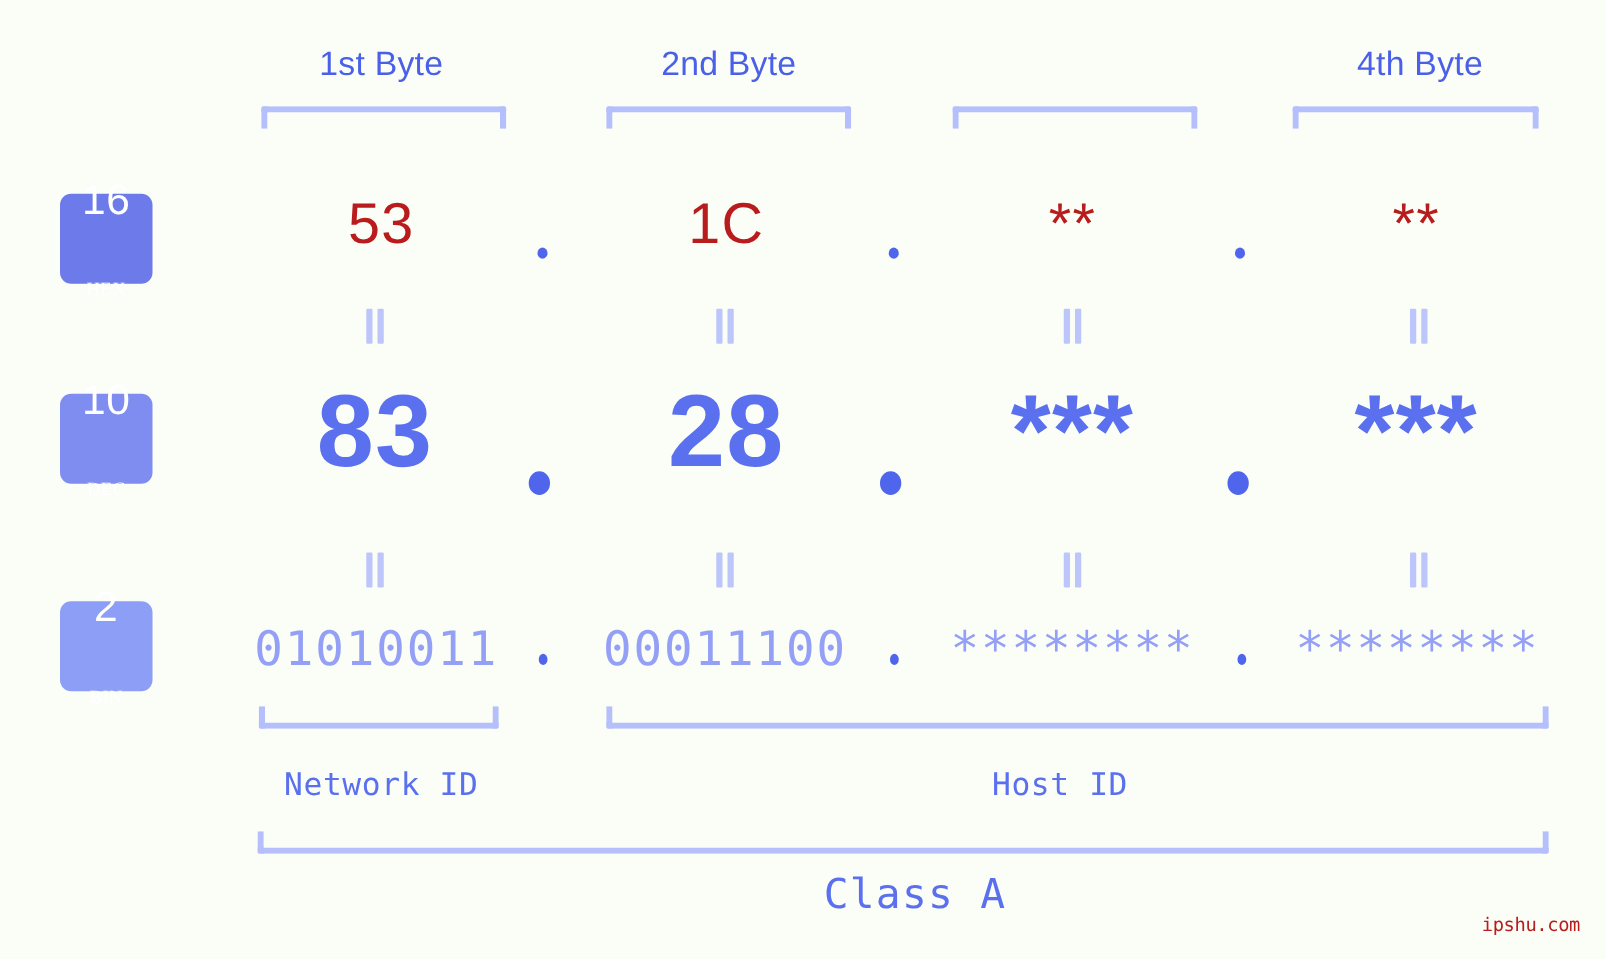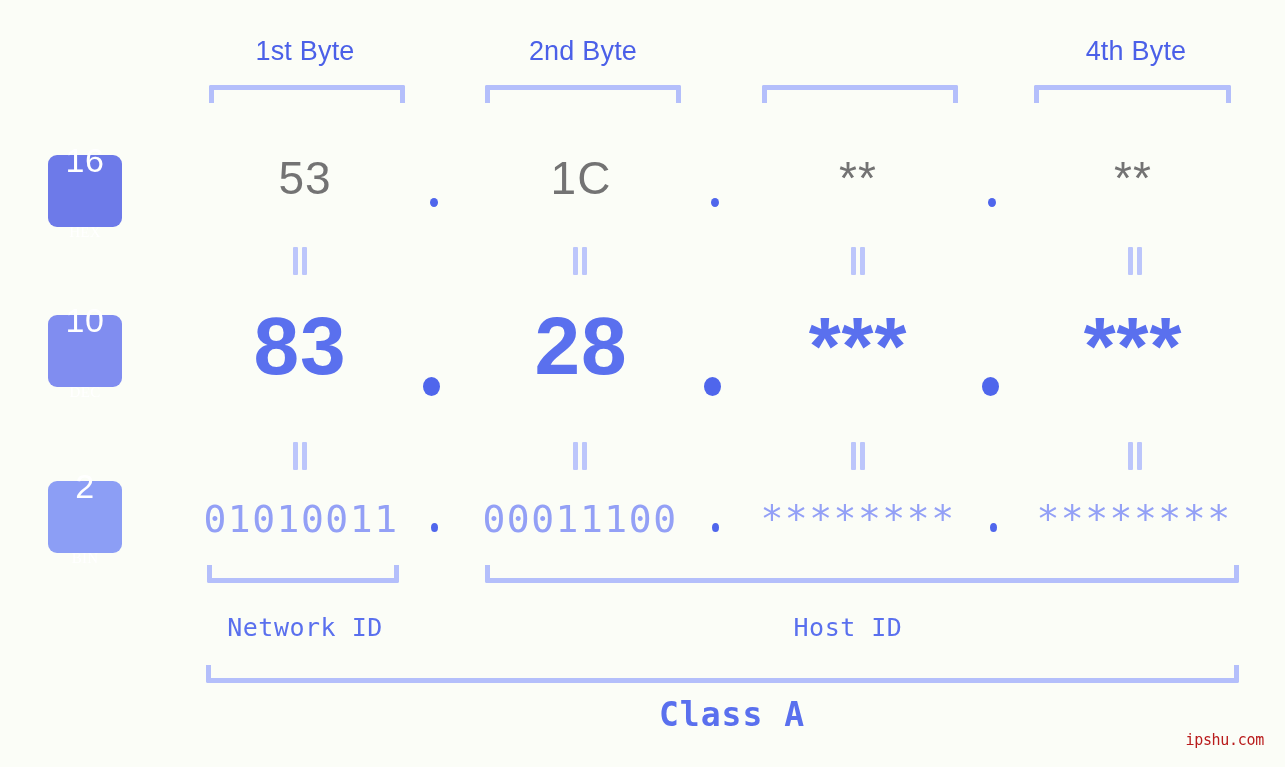--- a/index.html
+++ b/index.html
@@ -55,21 +55,21 @@
   .badge .num  { font-size: 34px; font-weight: 400; letter-spacing: .5px; }
   .badge .name { font-size: 15px; font-weight: 400; margin-top: 4px; letter-spacing: .3px; font-family: Liberation Serif, serif; }
 
   
   .cell {
     position: absolute;
     text-align: center;
     white-space: nowrap;
     line-height: 1;
   }
-  .row-hex .cell { color: #737373; font-size: 46px; letter-spacing: 1px; }
+  .row-hex .cell { color: #b91c1c; font-size: 46px; letter-spacing: 1px; }
   .row-dec .cell { color: #5a70ee; font-size: 82px; font-weight: 700; letter-spacing: 1px; }
   .row-bin .cell {
     color: #93a0f6;
     font-size: 38px;
     font-family: "DejaVu Sans Mono", "Liberation Mono", monospace;
     letter-spacing: 1.5px;
   }
 
   
   .dot {
@@ -221,17 +221,17 @@
     <span class="dot dot-bin" style="left:990px; top:523px;"></span>
   </div>
 
   <div class="brk brk-up" style="left:207px; top:565px; width:192px;"></div>
   <div class="brk brk-up" style="left:485px; top:565px; width:754px;"></div>
 
   <div class="id-label" style="left:748px; top:613px; width:200px;">Host ID</div>
   <div class="id-label" style="left:205px; top:613px; width:200px;">Network ID</div>
 
   <div class="brk brk-up" style="left:206px; top:665px; width:1033px;"></div>
-  <div class="class-label" style="left:632px; top:695px; width:200px;font-weight:bold;">Class A</div>
+  <div class="class-label" style="left:632px; top:695px; width:200px;">Class A</div>
 
   <div class="watermark">ipshu.com</div>
 
 </div>
 
 </body></html>

